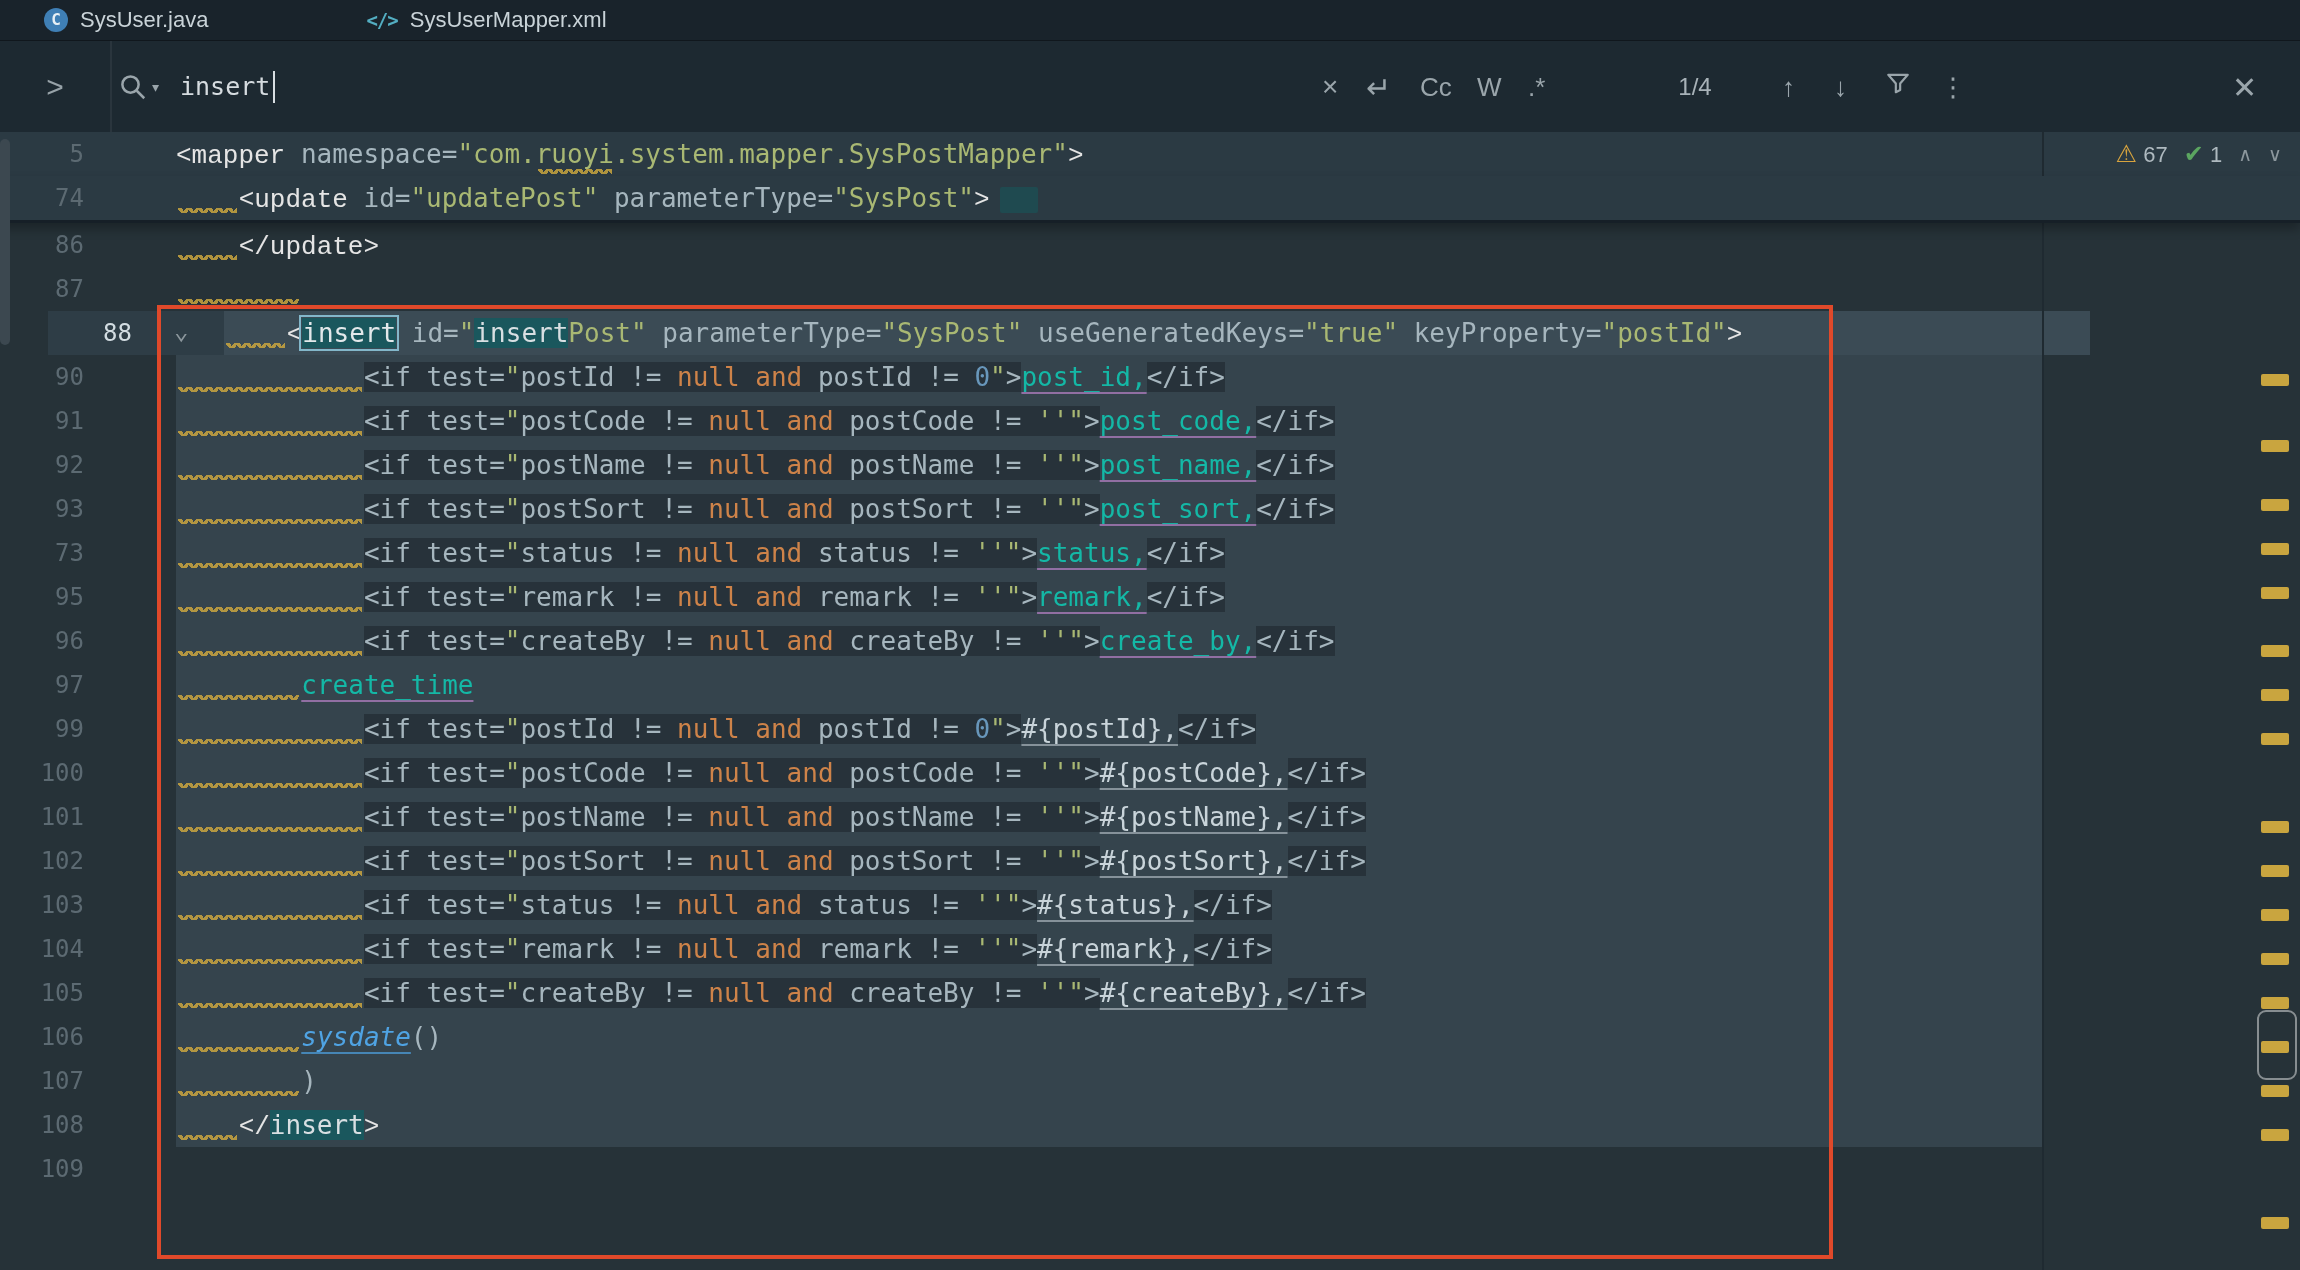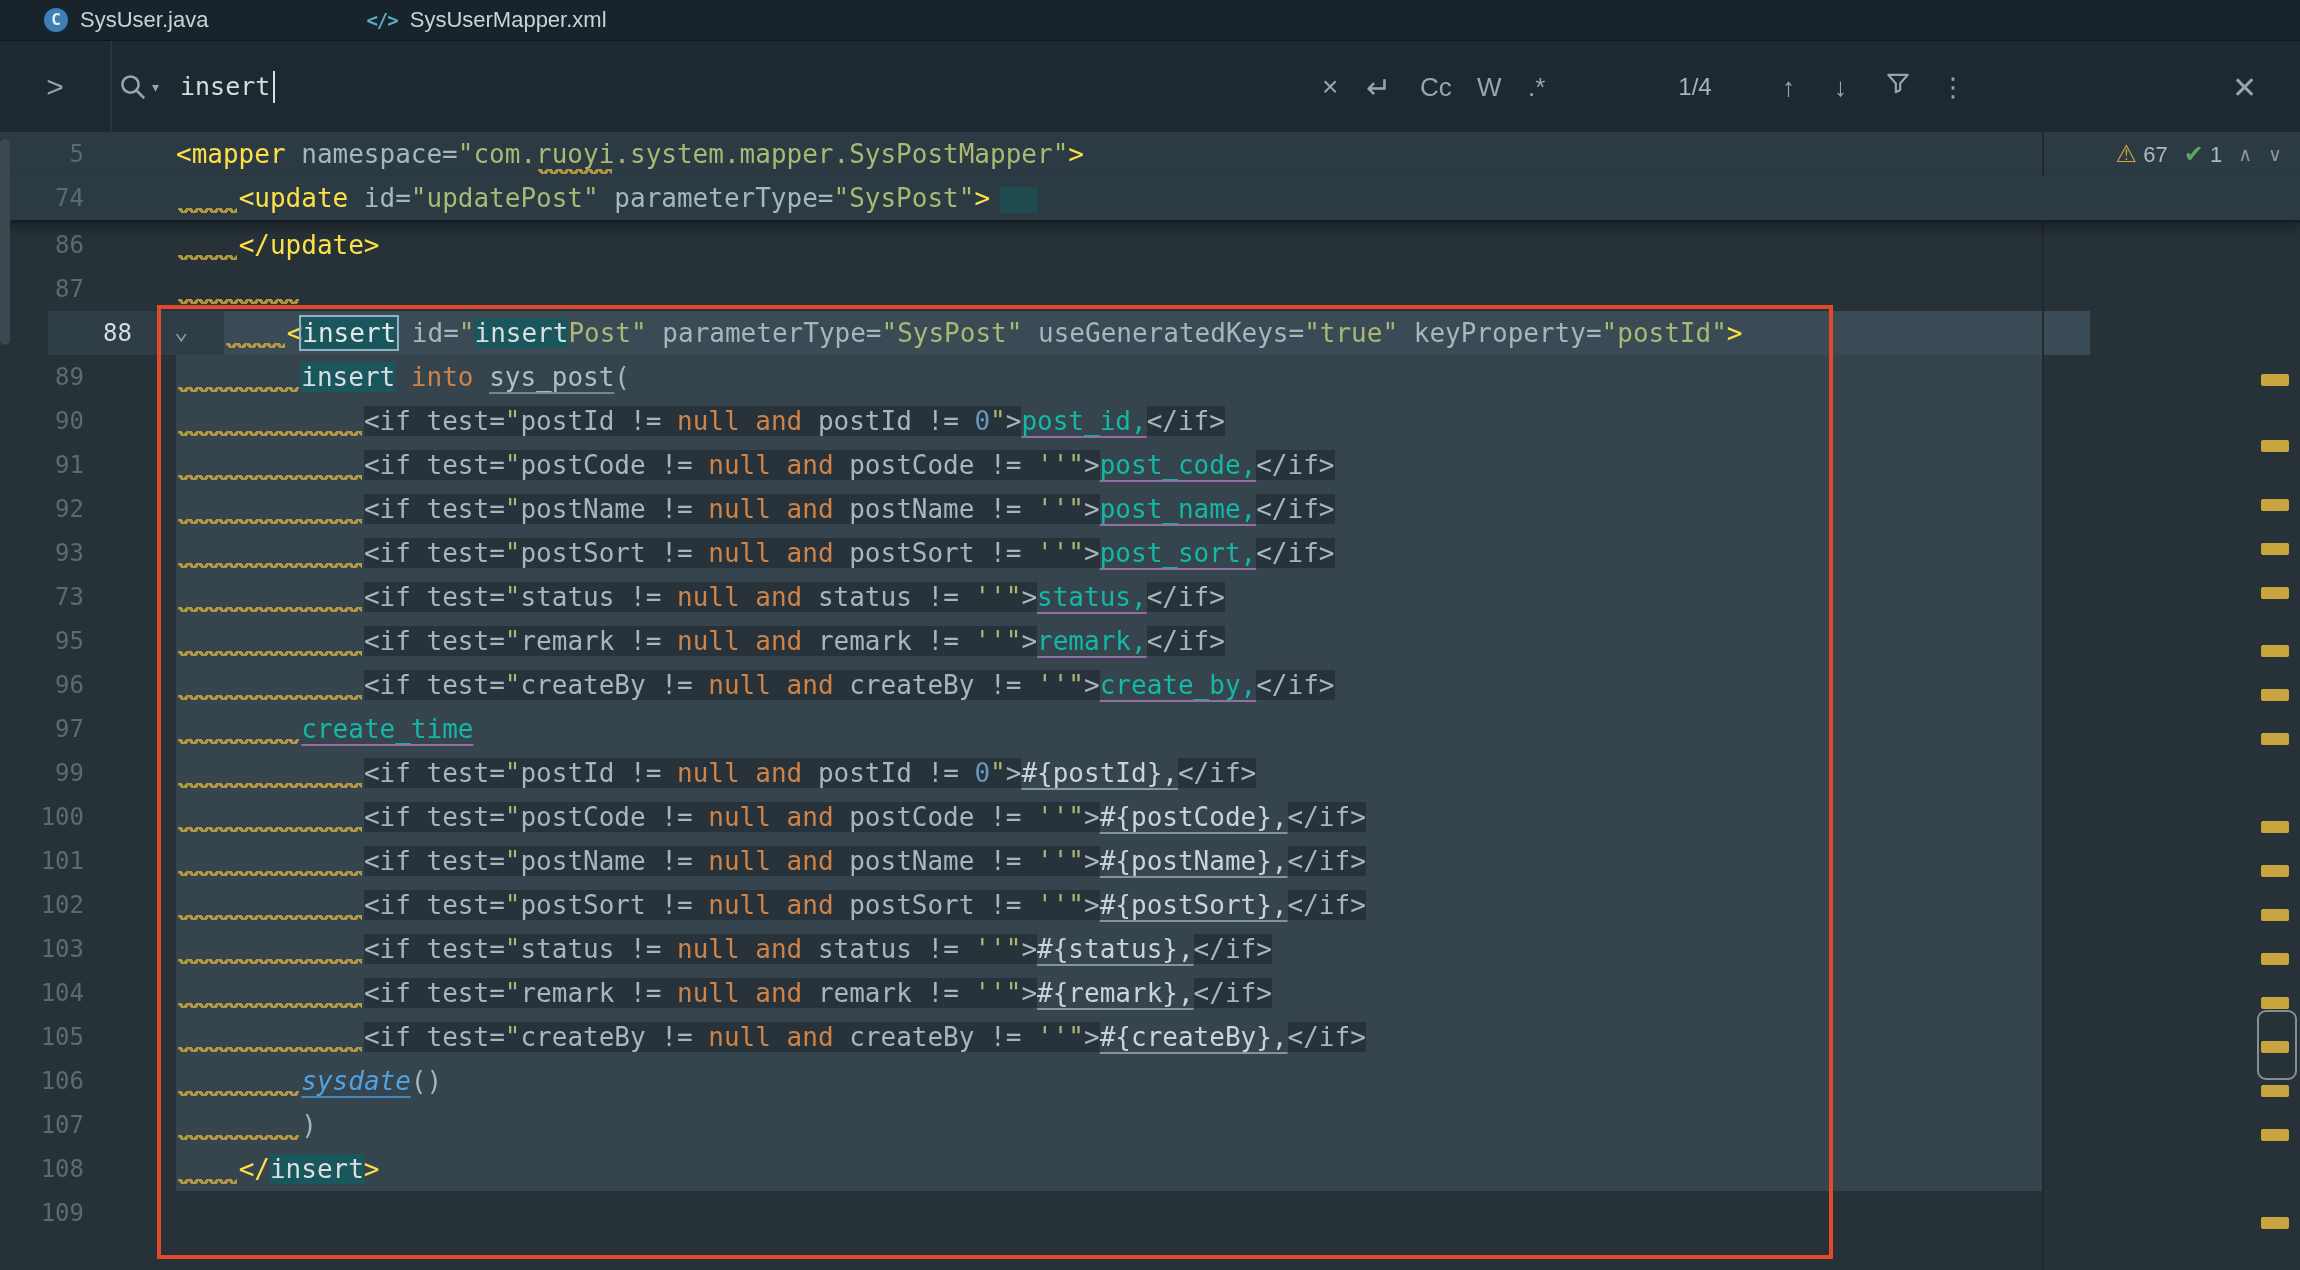--- a/index.html
+++ b/index.html
@@ -43,21 +43,21 @@
   .chev{position:absolute;left:126px;top:-2px;color:#8C979D;font-size:24px;cursor:pointer;}
   .content{flex:1;position:relative;font:26px/44px "DejaVu Sans Mono",monospace;
            color:#A6B6BE;white-space:pre;}
   .bandfill{position:absolute;left:0;top:0;height:100%;width:1866px;background:#35444D;}
   .row.cur .bandfill{background:#3B4B55;}
   .txt{position:relative;z-index:1;}
   .indent{display:inline-block;height:44px;vertical-align:top;position:relative;}
 
   .tok{position:relative;}
   .pl{color:#A6B6BE;}
-  .tag{color:#fde047;}
+  .tag{color:#e5e5e5;font-family:Liberation Mono, monospace;}
   .str{color:#A9B873;}
   .kw{color:#CE8349;}
   .num{color:#6897BB;}
   .col{color:#14b8a6;text-decoration:underline;text-decoration-color:rgba(176,126,192,.75);text-underline-offset:6px;}
   .ref{color:#C9D4DA;text-decoration:underline;text-decoration-color:rgba(201,212,218,.55);text-underline-offset:6px;}
   .tbl{color:#AFBFC7;text-decoration:underline;text-decoration-color:rgba(175,191,199,.55);text-underline-offset:6px;}
   .fn{color:#4FA3E3;font-style:italic;text-decoration:underline;text-decoration-color:rgba(79,163,227,.7);text-underline-offset:6px;}
   .chip{background:#27323A;}
   .match{background:#1A575D;color:#D8DFE2;}
   .match.cur2{outline:2px solid #83B7CA;outline-offset:1px;color:#E2E8EA;}
@@ -168,26 +168,20 @@
             <span class="lnum">87</span>
           </div>
           <div class="content"><div class="txt"><span class="indent sq" style="width: 125.28px;"></span></div></div>
         </div>
         <div class="row cur">
           <div class="gutter">
             <span class="lnum">88</span>
             <span class="chev">⌄</span>
           </div>
           <div class="content"><div class="bandfill"></div><div class="txt"><span class="indent sq" style="width: 62.64px;"></span><span class="tok tag">&lt;</span><span class="tok match cur2">insert</span><span class="tok pl"> </span><span class="tok pl">id=</span><span class="tok str">"</span><span class="tok match">insert</span><span class="tok str">Post"</span><span class="tok pl"> </span><span class="tok pl">parameterType=</span><span class="tok str">"SysPost"</span><span class="tok pl"> </span><span class="tok pl">useGeneratedKeys=</span><span class="tok str">"true"</span><span class="tok pl"> </span><span class="tok pl">keyProperty=</span><span class="tok str">"postId"</span><span class="tok tag">&gt;</span></div></div>
-        </div>
-        <div class="row">
-          <div class="gutter">
-            <span class="lnum">89</span>
-          </div>
-          <div class="content"><div class="bandfill"></div><div class="txt"><span class="indent sq" style="width: 125.28px;"></span><span class="tok match">insert</span><span class="tok pl"> </span><span class="tok kw">into</span><span class="tok pl"> </span><span class="tok tbl">sys_post</span><span class="tok pl">(</span></div></div>
         </div>
         <div class="row">
           <div class="gutter">
             <span class="lnum">90</span>
           </div>
           <div class="content"><div class="bandfill"></div><div class="txt"><span class="indent sq" style="width: 187.92px;"></span><span class="tok chip pl">&lt;if test=</span><span class="tok chip str">"</span><span class="tok chip pl">postId != </span><span class="tok chip kw">null</span><span class="tok chip pl"> </span><span class="tok chip kw">and</span><span class="tok chip pl"> postId != </span><span class="tok chip num">0</span><span class="tok chip str">"</span><span class="tok chip pl">&gt;</span><span class="tok col">post_id,</span><span class="tok chip pl">&lt;/if&gt;</span></div></div>
         </div>
         <div class="row">
           <div class="gutter">
             <span class="lnum">91</span>

